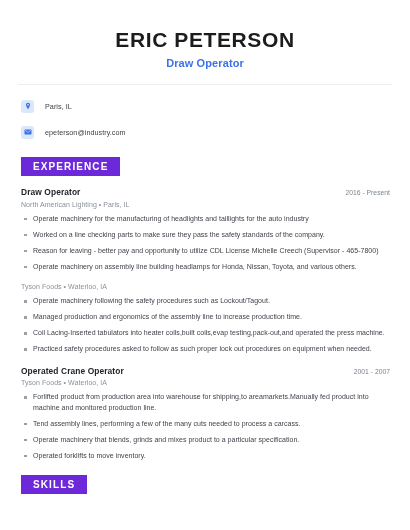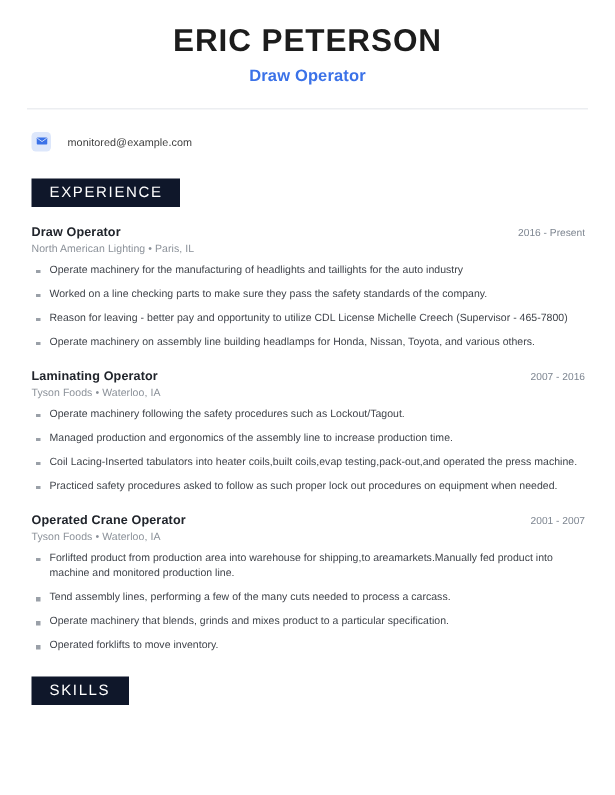--- a/index.html
+++ b/index.html
@@ -14,21 +14,21 @@
   body {
     font-family: "Liberation Sans", sans-serif;
     color: #2c2c2c;
     -webkit-font-smoothing: antialiased;
   }
 
   .page {
     width: 410px;
     height: 530px;
     position: relative;
-    padding: 0 18px;
+    padding: 12px 18px;
     overflow: hidden;
   }
 
   
   .header {
     padding-top: 16px;
     text-align: center;
   }
 
   .full-name {
@@ -84,24 +84,24 @@
     color: #3f3f3f;
     margin-left: 11px;
     letter-spacing: 0.05px;
   }
 
   
   .section { margin-top: 14px; }
 
   .section-badge {
     display: inline-block;
-    background: #0f172a;
+    background: #6d28d9;
     color: #ffffff;
     font-size: 10px;
-    font-weight: normal;
+    font-weight: bold;
     letter-spacing: 1.1px;
     padding: 4px 12px 4px 12px;
     margin-left: 3px;
   }
 
   
   .entry { margin-top: 11px; padding-left: 3px; }
   .entry:first-of-type { margin-top: 12px; }
 
   .entry-head {
@@ -166,30 +166,38 @@
 
   <div class="header">
     <div class="full-name">ERIC PETERSON</div>
     <div class="job-title">Draw Operator</div>
   </div>
 
   <div class="divider"></div>
 
   <div class="contact-list">
 
+    <div class="contact-row">
+      <span class="contact-icon">
+        <svg width="8" height="8" viewBox="0 0 16 16">
+          <path d="M8 1.4c-2.3 0-4.1 1.8-4.1 4.1 0 3 4.1 9.1 4.1 9.1s4.1-6.1 4.1-9.1c0-2.3-1.8-4.1-4.1-4.1zm0 5.8a1.7 1.7 0 1 1 0-3.4 1.7 1.7 0 0 1 0 3.4z" fill="#3b72e8"></path>
+        </svg>
+      </span>
+      <span class="contact-text">Paris, IL</span>
+    </div>
 
 
     <div class="contact-row">
       <span class="contact-icon">
         <svg width="8" height="8" viewBox="0 0 16 16">
           <rect x="1" y="3.2" width="14" height="9.6" rx="1.1" fill="#3b72e8"></rect>
           <path d="M1.6 4.2 8 8.8l6.4-4.6" stroke="#dde7fb" stroke-width="1.2" fill="none"></path>
         </svg>
       </span>
-      <span class="contact-text">monitored@example.com</span>
+      <span class="contact-text">epeterson@industry.com</span>
     </div>
 
   </div>
 
   <div class="section">
     <div class="section-badge">EXPERIENCE</div>
 
     
     <div class="entry">
       <div class="entry-head">
@@ -200,24 +208,20 @@
       <ul class="bullets">
         <li>Operate machinery for the manufacturing of headlights and taillights for the auto industry</li>
         <li>Worked on a line checking parts to make sure they pass the safety standards of the company.</li>
         <li>Reason for leaving - better pay and opportunity to utilize CDL License Michelle Creech (Supervisor - 465-7800)</li>
         <li>Operate machinery on assembly line building headlamps for Honda, Nissan, Toyota, and various others.</li>
       </ul>
     </div>
 
     
     <div class="entry">
-      <div class="entry-head">
-        <span class="entry-role">Laminating Operator</span>
-        <span class="entry-dates">2007 - 2016</span>
-      </div>
       <div class="entry-org">Tyson Foods  •  Waterloo, IA</div>
       <ul class="bullets">
         <li>Operate machinery following the safety procedures such as Lockout/Tagout.</li>
         <li>Managed production and ergonomics of the assembly line to increase production time.</li>
         <li>Coil Lacing-Inserted tabulators into heater coils,built coils,evap testing,pack-out,and operated the press machine.</li>
         <li>Practiced safety procedures asked to follow as such proper lock out procedures on equipment when needed.</li>
       </ul>
     </div>
 
     

